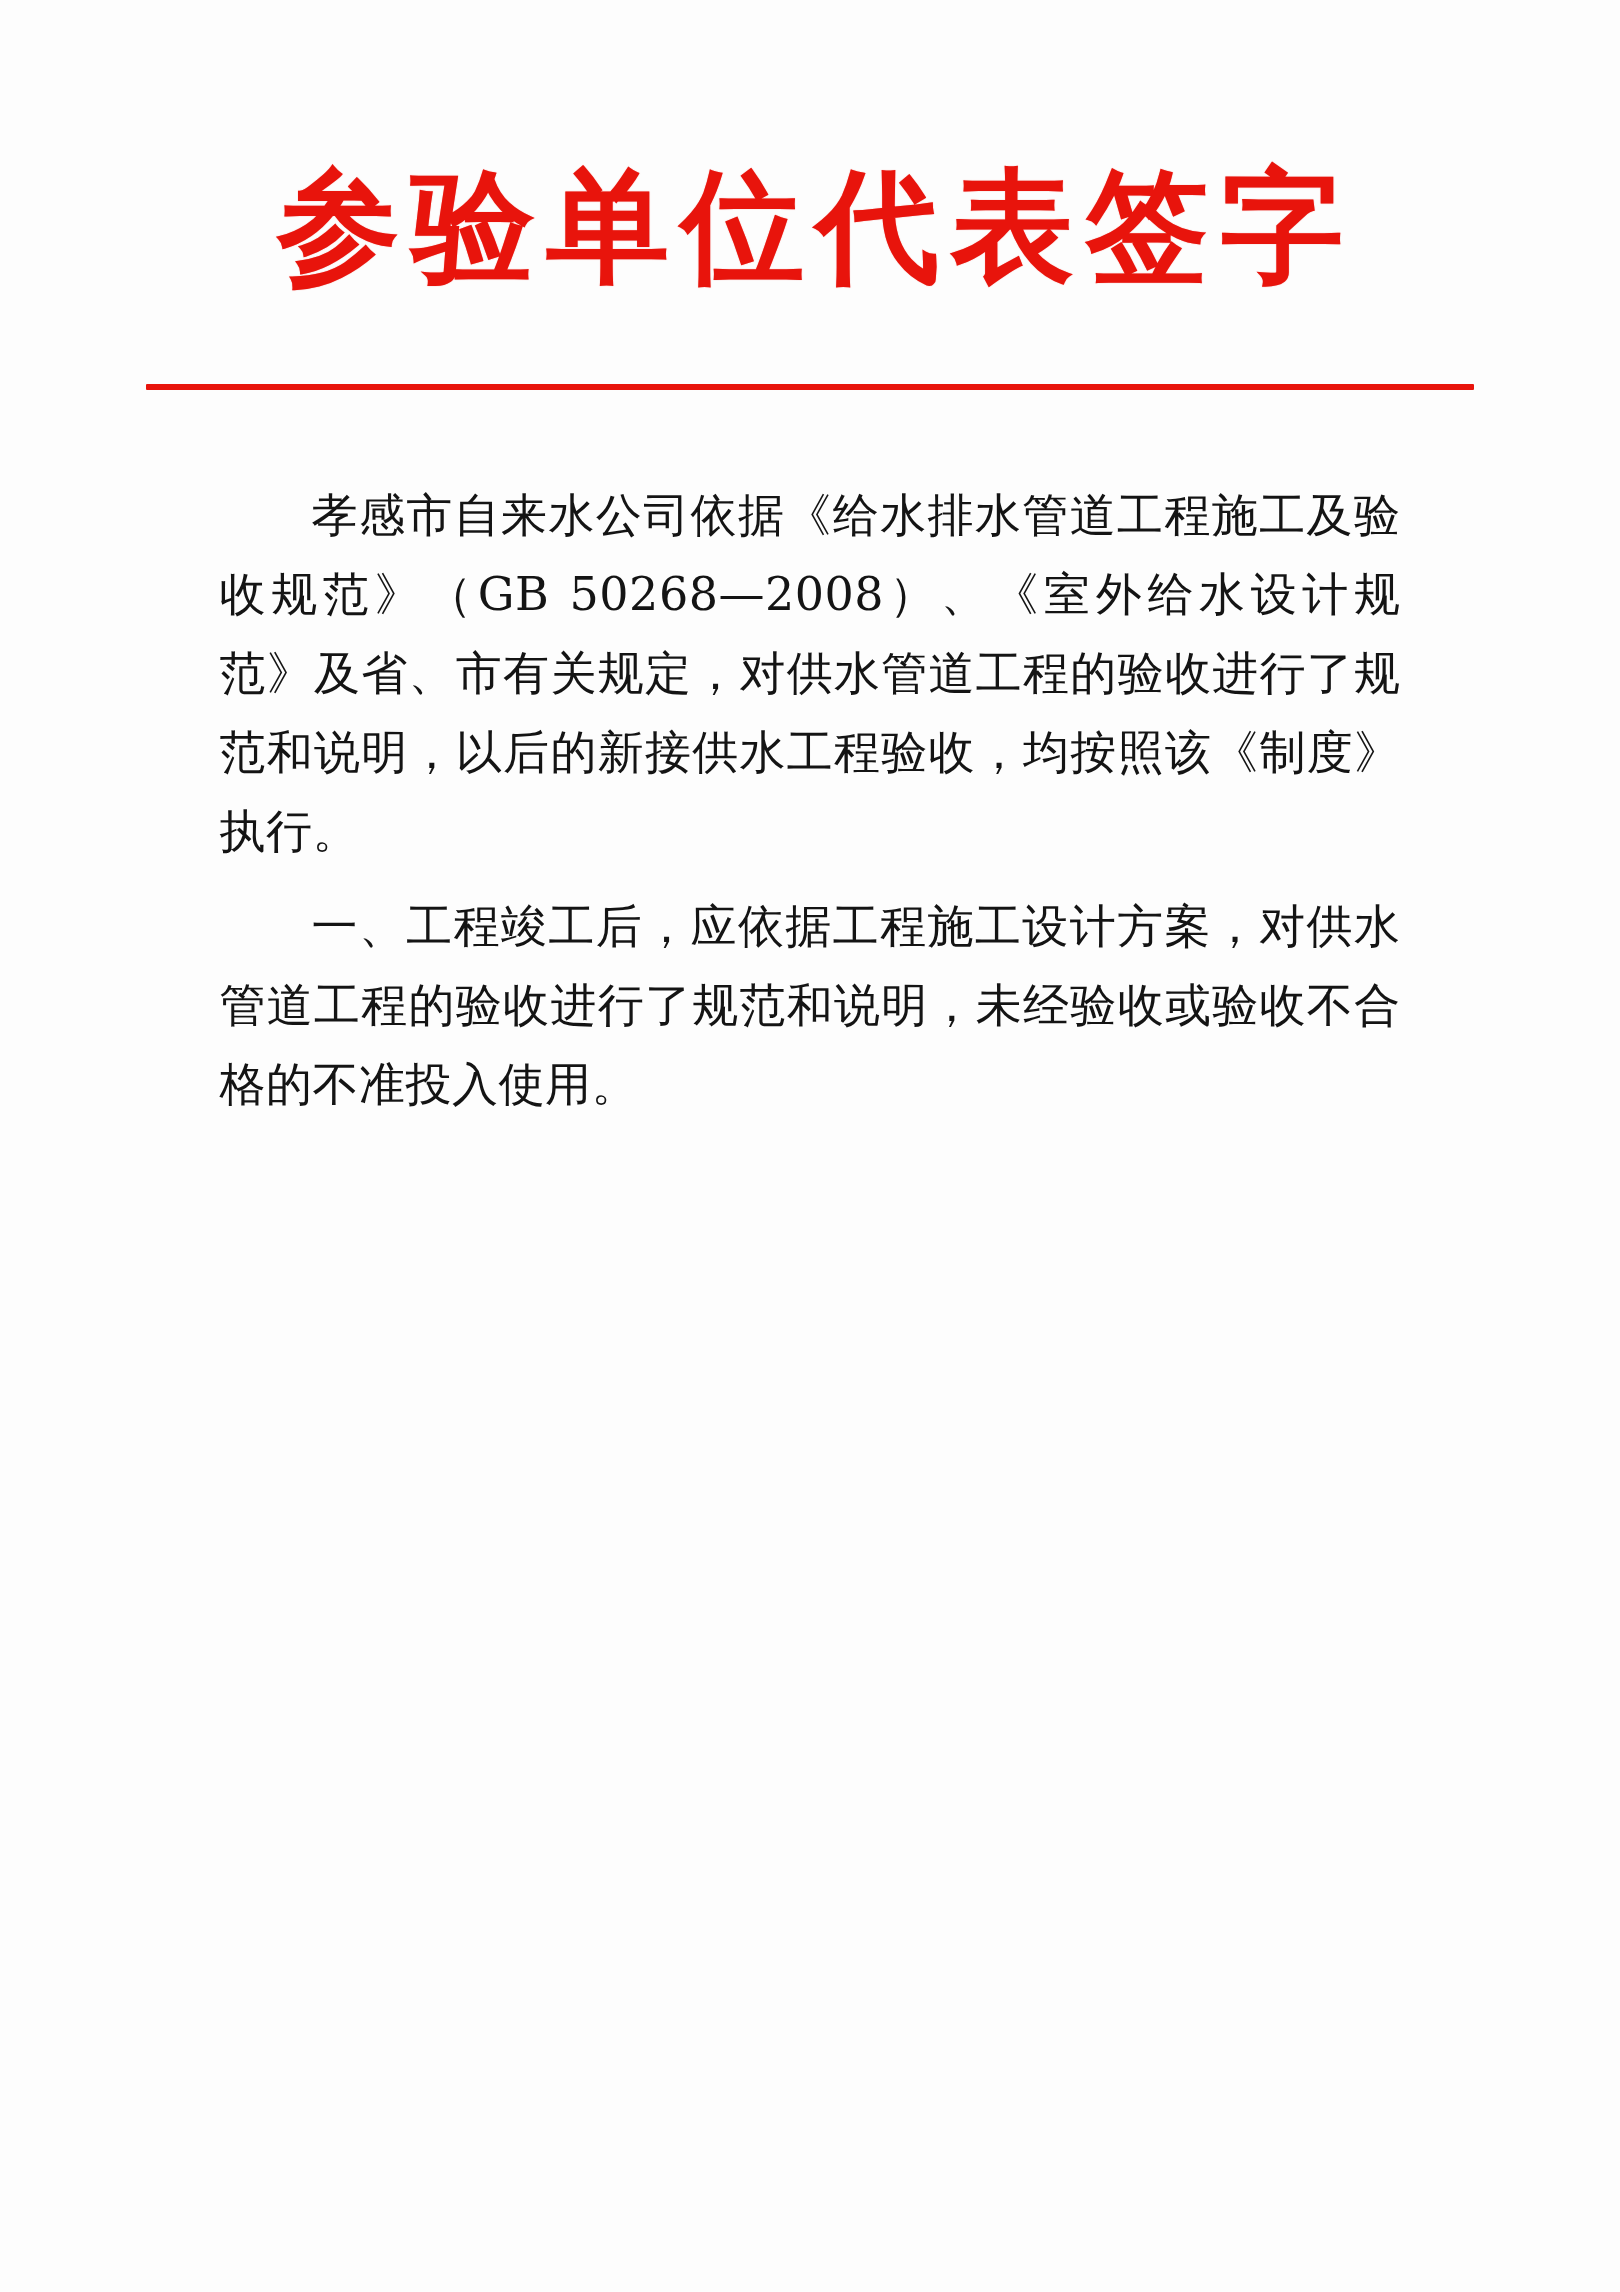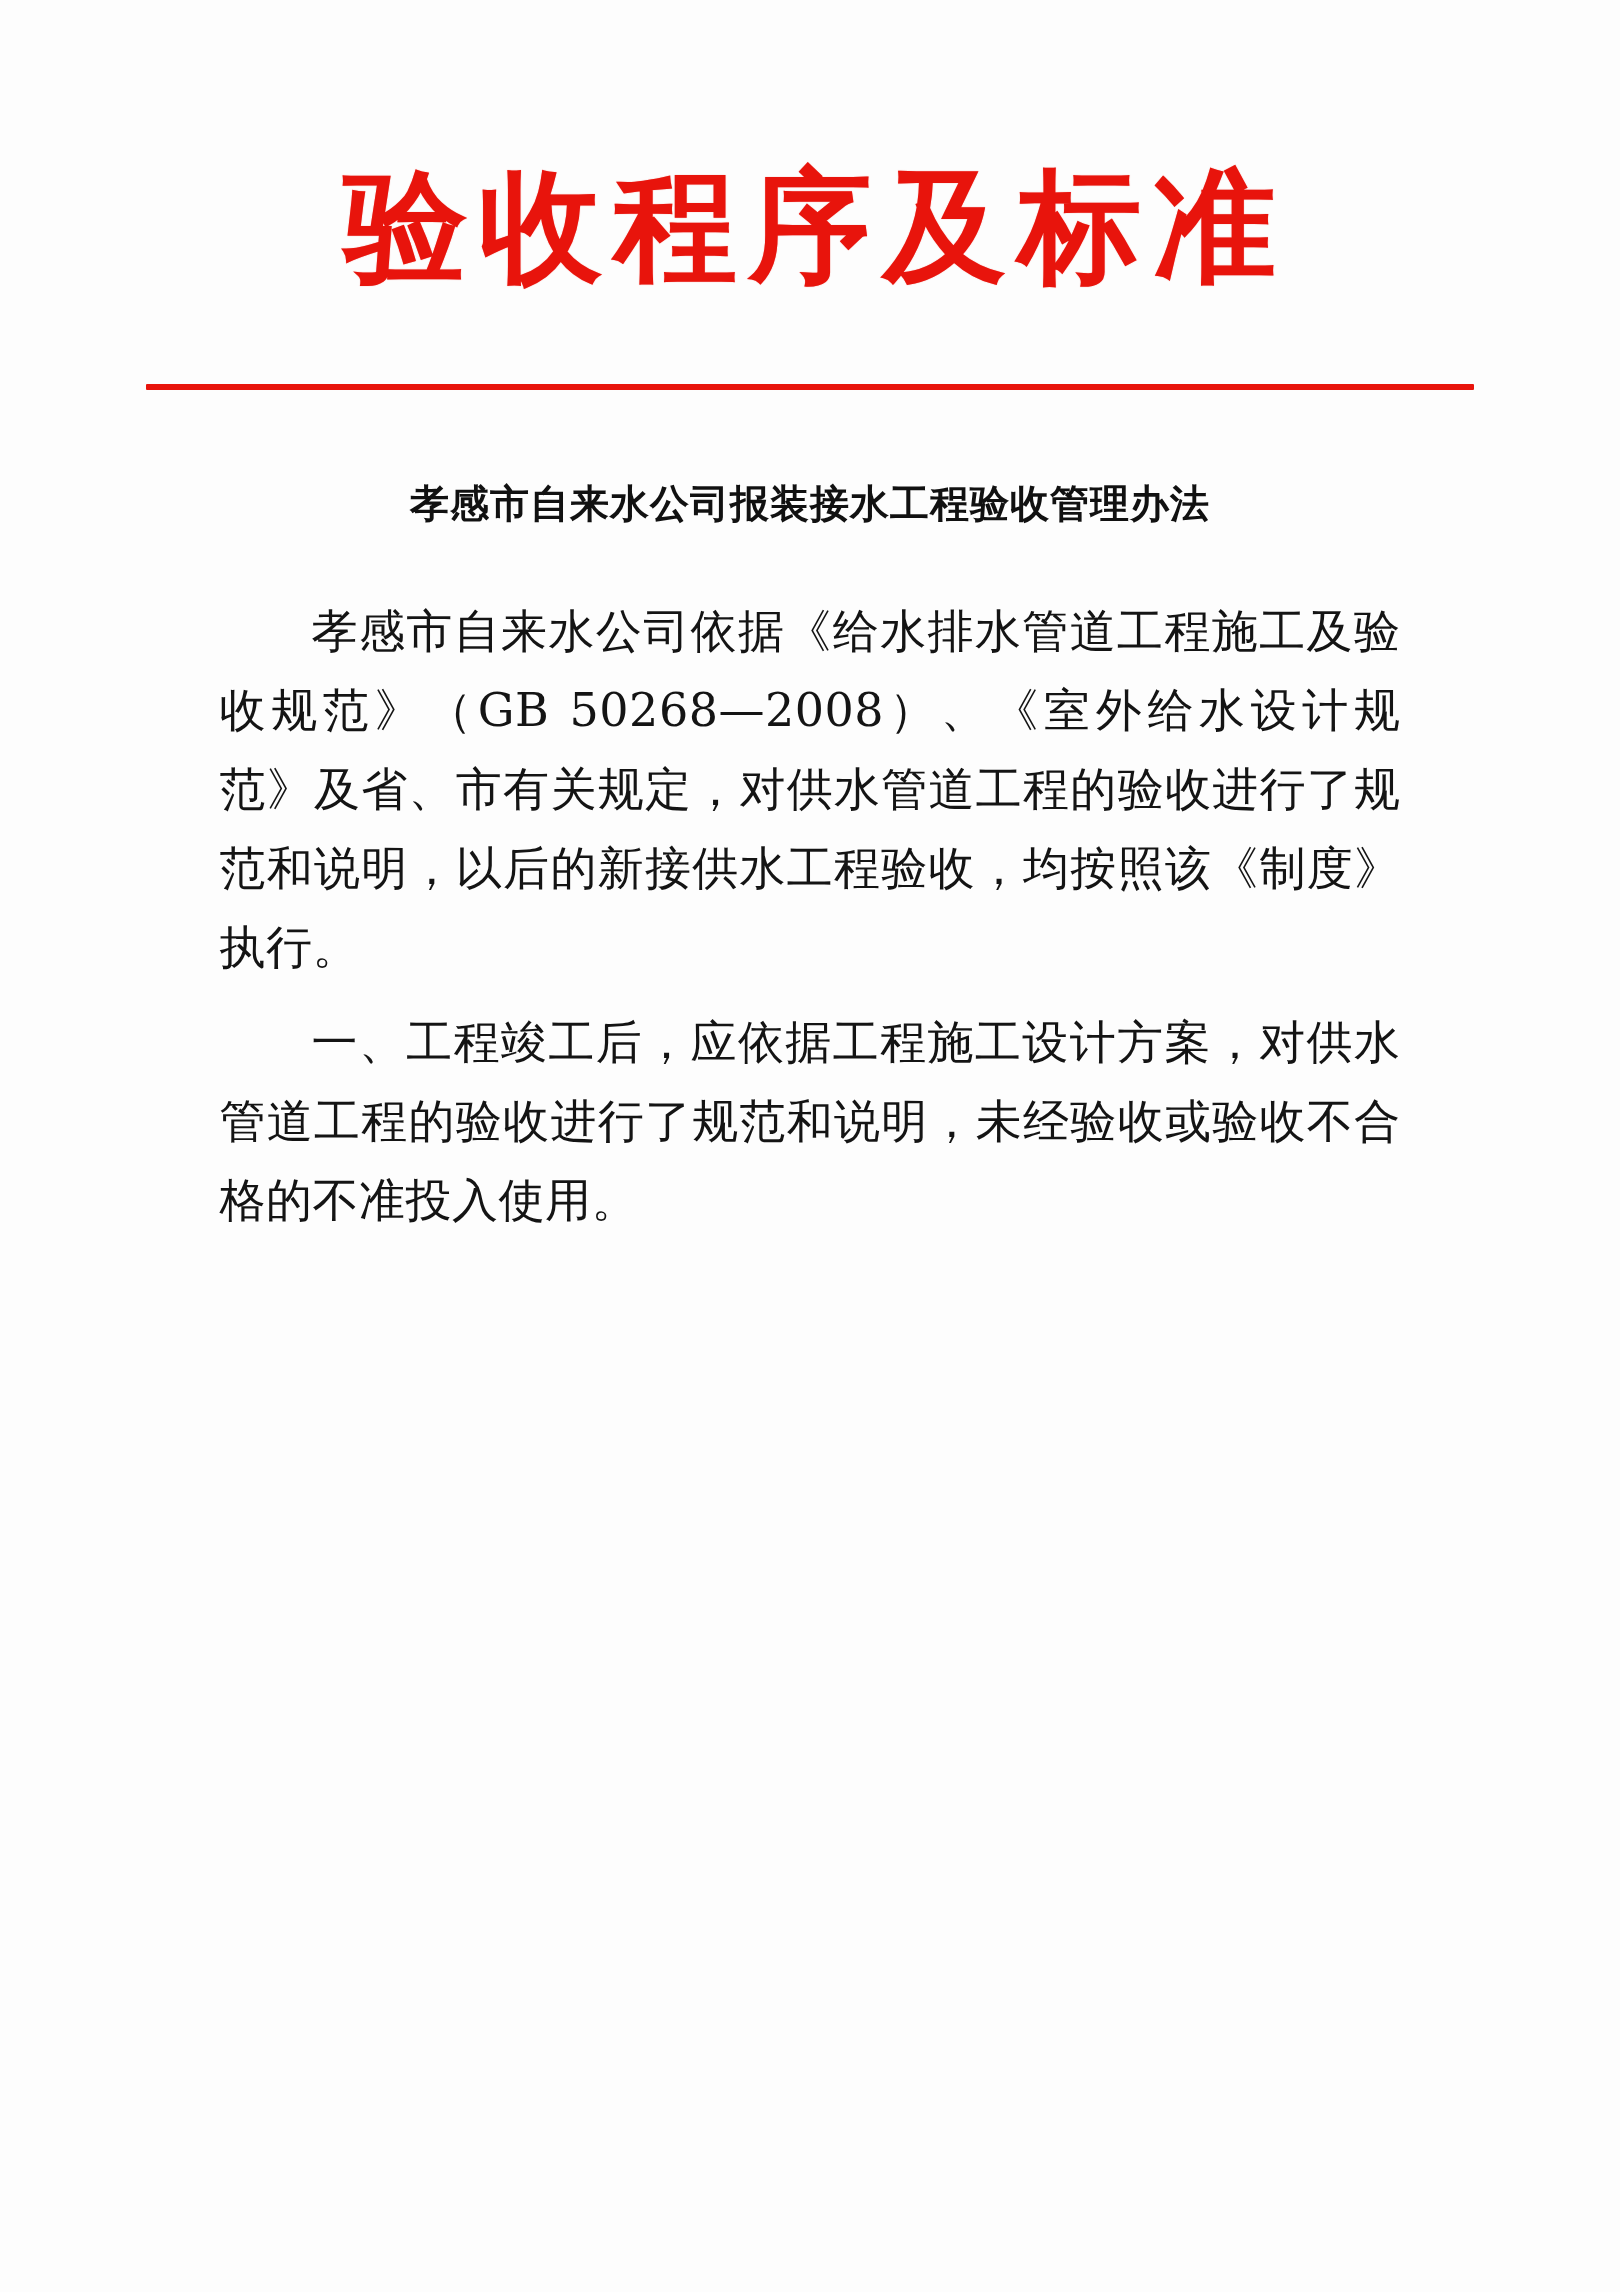--- a/index.html
+++ b/index.html
@@ -82,28 +82,27 @@
   }
   p.para:last-child { margin-bottom: 0; }
   .spacer-sm { height: 5.9px; }
 </style>
 </head>
 <body>
 
 <div class="page">
 
   <div class="letterhead">
-    <h1 class="org-title">验收程序及标准</h1>
+    <h1 class="org-title">参验单位代表签字</h1>
     <div class="rule-wrap">
       <div class="rule"></div>
     </div>
   </div>
 
   <div class="doc-body">
-    <h2 class="doc-title">孝感市自来水公司报装接水工程验收管理办法</h2>
 
     <p class="para">孝感市自来水公司依据《给水排水管道工程施工及验收规范》（GB 50268—2008）、《室外给水设计规范》及省、市有关规定，对供水管道工程的验收进行了规范和说明，以后的新接供水工程验收，均按照该《制度》执行。</p>
 
 
     <div class="spacer-sm"></div>
 
     <p class="para">一、工程竣工后，应依据工程施工设计方案，对供水管道工程的验收进行了规范和说明，未经验收或验收不合格的不准投入使用。</p>
   </div>
 
 </div>

